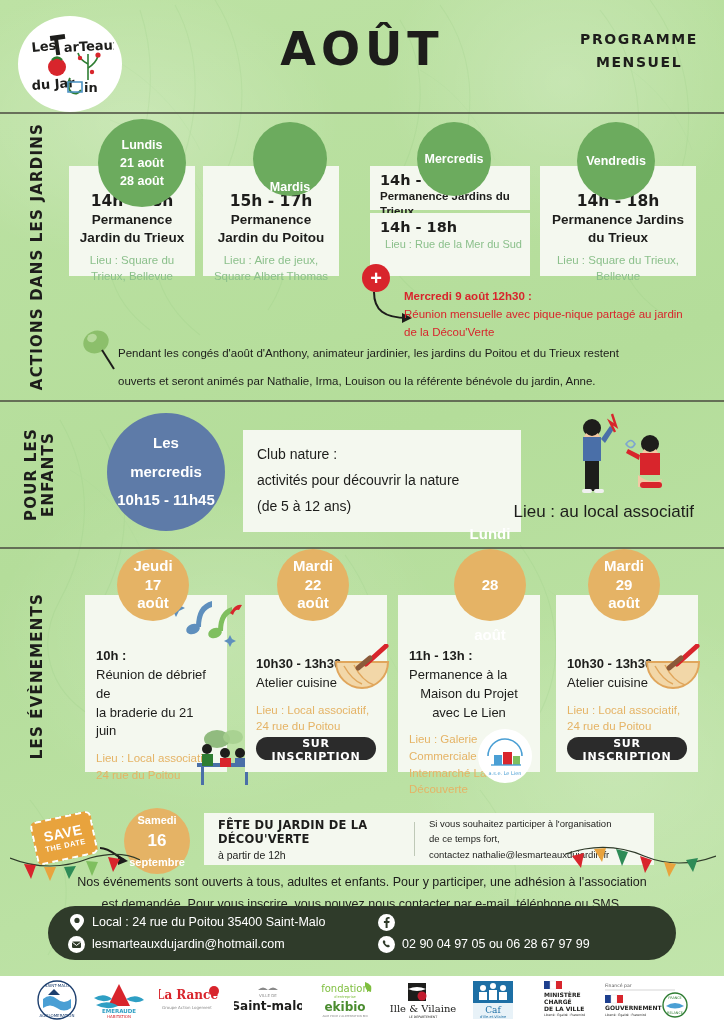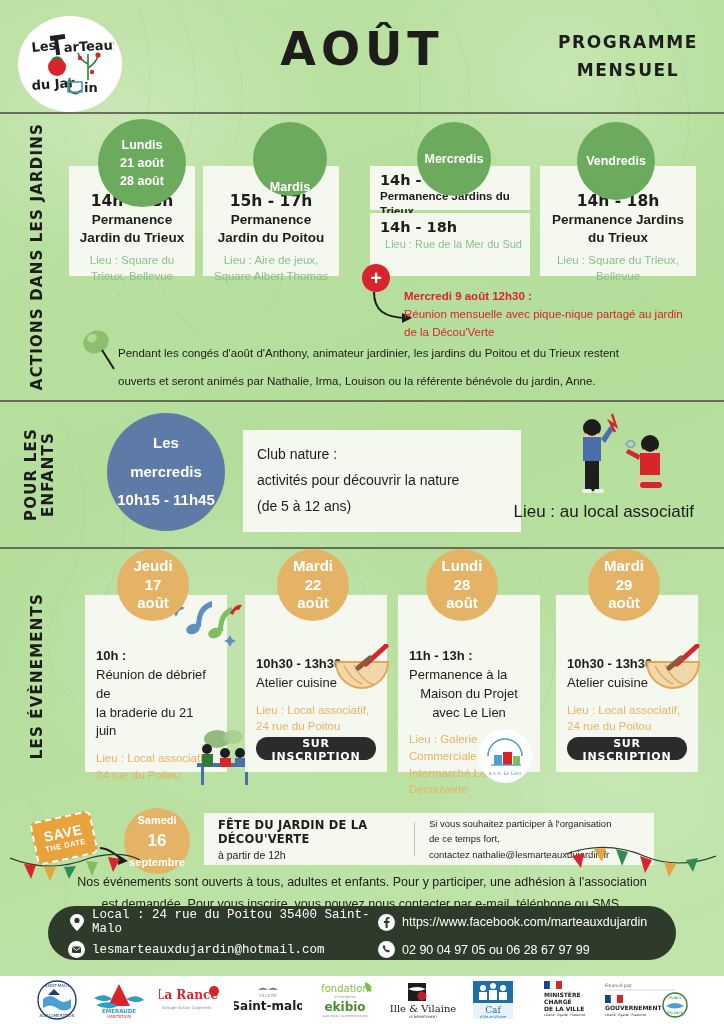--- a/index.html
+++ b/index.html
@@ -35,21 +35,21 @@
   }
   .logo-badge svg { display:block; }
   .month-title {
     position: absolute; left: 0; right: 0; top: 22px;
     text-align: center; font-size: 46px; font-weight: 700;
     letter-spacing: 5px; color: #1d1d1b;
     font-family: "DejaVu Sans", sans-serif;
   }
   .programme {
     position: absolute; right: 26px; top: 28px; text-align: center;
-    font-size: 17px; font-weight: 700; letter-spacing: 1.6px; line-height: 1.65;
+    font-size: 14px; font-weight: 700; letter-spacing: 1.6px; line-height: 1.65;
     color: #1d1d1b; font-family: "DejaVu Sans", sans-serif;
   }
 
   
   .divider { height: 2px; background: #4a4a3f; opacity: .75; margin: 0 0 0 0; }
   .section { position: relative; }
   .vlabel {
     position: absolute; left: 22px; top: 0; bottom: 0;
     display: flex; align-items: center; justify-content: center;
     width: 30px;
@@ -170,21 +170,21 @@
   .contact {
     position: absolute; left: 48px; top: 2px; width: 628px; height: 54px;
     background: #2f3b2a; border-radius: 27px; color: #fff;
     display: flex; flex-direction: column; justify-content: center;
     padding: 0 20px; gap: 5px;
   }
   .c-row { display: flex; align-items: center; font-size: 12.5px; }
   .c-item { display: flex; align-items: center; gap: 7px; }
   .c-ico { width: 17px; height: 17px; flex: 0 0 17px; display:flex; align-items:center; justify-content:center; }
   .c-ico svg { display:block; }
-  .c-item.a { width: 310px; font-family: Liberation Mono, monospace; }
+  .c-item.a { width: 310px; }
 
   
   .footer {
     position: absolute; left: 0; right: 0; bottom: 0; height: 48px;
     background: #ffffff; display: flex; align-items: center;
     justify-content: center; gap: 13px; padding: 0 24px;
   }
   .flogo { display:flex; align-items:center; justify-content:center; height: 42px; }
   .flogo svg { display:block; }
 </style>
@@ -420,21 +420,21 @@
       <button class="ev-btn">SUR INSCRIPTION</button>
     </div>
     <svg style="position:absolute; left:330px; top:95px;" width="66" height="54">
       <path d="M6 18 h52 a26 26 0 0 1 -52 0z" fill="#f2d7a8" stroke="#e0a65c" stroke-width="2"></path>
       <path d="M14 22 q8 14 18 18" stroke="#e0a65c" stroke-width="1.5" fill="none"></path>
       <path d="M24 21 q8 16 20 20" stroke="#e0a65c" stroke-width="1.5" fill="none"></path>
       <path d="M36 20 L56 2" stroke="#d8252c" stroke-width="5" stroke-linecap="round"></path>
       <path d="M28 24 L40 14" stroke="#8a5a3a" stroke-width="5" stroke-linecap="round"></path>
     </svg>
 
-    <div class="ev-circle" style="left:426px;">
+    <div class="ev-circle" style="left:454px;gap:32px;">
       <div>Lundi</div>
       <div>28</div>
       <div>août</div>
     </div>
     <div class="ev-card" style="left:398px;">
       <div class="ev-time" style="margin-top:40px;">11h - 13h :</div>
       <div class="ev-time" style="font-weight:400;">Permanence à la</div>
       <div class="ev-time" style="font-weight:400;text-align:center;">Maison du Projet avec Le Lien</div>
       <div class="ev-lieu">Lieu : Galerie Commerciale</div>
       <div class="ev-lieu" style="margin-top:0;">Intermarché La Découverte</div>
@@ -537,21 +537,20 @@
           </span>
           <span>Local : 24 rue du Poitou 35400 Saint-Malo</span>
         </div>
         <div class="c-item">
           <span class="c-ico">
             <svg width="17" height="17" viewBox="0 0 17 17">
                 <circle cx="8.5" cy="8.5" r="8.5" fill="#fff"></circle>
                 <path d="M9.6 14V9h1.7l.3-2H9.6V5.8c0-.6.2-1 1-1h1V3.1c-.2 0-.8-.1-1.5-.1-1.5 0-2.5.9-2.5 2.6V7H5.9v2h1.7v5z" fill="#2f3b2a"></path>
               </svg>
           </span>
-          <span>https://www.facebook.com/marteauxdujardin</span>
         </div>
       </div>
       <div class="c-row">
         <div class="c-item a">
           <span class="c-ico">
             <svg width="17" height="17" viewBox="0 0 17 17">
                 <circle cx="8.5" cy="8.5" r="8.5" fill="#fff"></circle>
                 <rect x="4" y="5.5" width="9" height="6.4" rx="1.2" fill="#2f3b2a"></rect>
                 <path d="M4.3 6.2 L8.5 9.4 L12.7 6.2" stroke="#fff" stroke-width="1" fill="none"></path>
               </svg>

